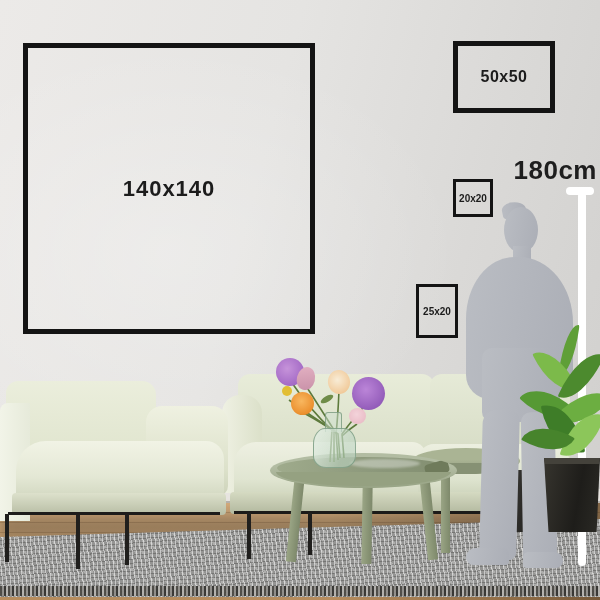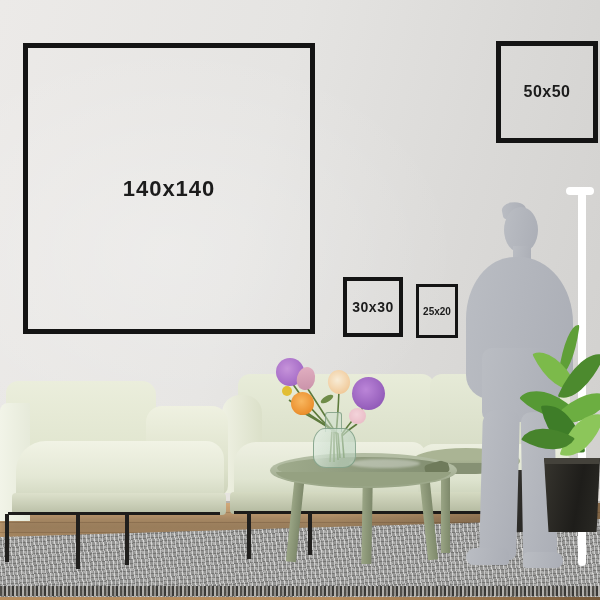--- a/index.html
+++ b/index.html
@@ -27,21 +27,21 @@
   .rug-fringe{left:0;top:70px;width:608px;height:10px;opacity:.95;
     background:repeating-linear-gradient(90deg,#343330 0 2px,#b5b3af 2px 4px,#4b4944 4px 6px,#918f8b 6px 8px);}
   .rug-shadow{left:0;top:514px;width:540px;height:26px;background:rgba(48,47,43,.32);filter:blur(7px);}
 
   
   .frame{border-style:solid;border-color:#141414;display:flex;align-items:center;justify-content:center;
     color:#1c1c1c;font-weight:bold;letter-spacing:.5px;z-index:3;}
   .f140 {left:23px; top:43px; width:292px;height:291px;border-width:5px;font-size:22px;letter-spacing:1px;}
   .f4050{left:343px;top:44px; width:84px; height:91px; border-width:3px;font-size:19px;align-items:flex-start;}
   .f4050 .frame-label{margin-top:40px;}
-  .f5050{left:453px;top:41px; width:102px;height:102px;border-width:5px;font-size:16px;margin-left:43px;}
+  .f5050{left:453px;top:41px; width:102px;height:72px;border-width:5px;font-size:16px;}
   .f5040{left:343px;top:177px;width:94px; height:81px; border-width:4px;font-size:20px;}
   .f2020{left:453px;top:179px;width:40px; height:38px; border-width:3px;font-size:10px;letter-spacing:0;}
   .f3030{left:343px;top:277px;width:60px; height:60px; border-width:4px;font-size:14px;}
   .f2520{left:416px;top:284px;width:42px; height:54px; border-width:3px;font-size:10px;letter-spacing:0;justify-content:center;}
   .frame-label{position:static;}
 
   
   .height-label{right:3px;top:155px;font-size:26px;font-weight:bold;color:#1e1e1e;z-index:9;letter-spacing:.5px;}
   .ruler-cap{left:566px;top:187px;width:28px;height:8px;background:#fff;border-radius:4px;z-index:9;}
   .ruler-line{left:578px;top:192px;width:8px;height:374px;background:#fff;border-radius:4px;z-index:9;}
@@ -168,22 +168,22 @@
   <div class="rug">
     <div class="rug-fringe"></div>
   </div>
 
   <div class="frame f140">
     <span class="frame-label">140x140</span>
   </div>
   <div class="frame f5050">
     <span class="frame-label">50x50</span>
   </div>
-  <div class="frame f3030">
-    <span class="frame-label">30x30</span>
+  <div class="frame f2020">
+    <span class="frame-label">20x20</span>
   </div>
   <div class="frame f2520">
     <span class="frame-label">25x20</span>
   </div>
 
   <div class="sofa">
     <div class="sf-backL"></div>
     <div class="sf-backR"></div>
     <div class="sf-arm"></div>
     <div class="sf-seatL"></div>
@@ -268,16 +268,17 @@
     <div class="leaf lf3"></div>
     <div class="leaf lf4"></div>
     <div class="leaf lf5"></div>
     <div class="leaf lf6"></div>
     <div class="leaf lf7"></div>
     <div class="leaf lf8"></div>
     <div class="plant-pot"></div>
     <div class="pot-rim"></div>
   </div>
 
+  <div class="height-label">180cm</div>
   <div class="ruler-cap"></div>
   <div class="ruler-line"></div>
 
 </div>
 
 </body></html>

